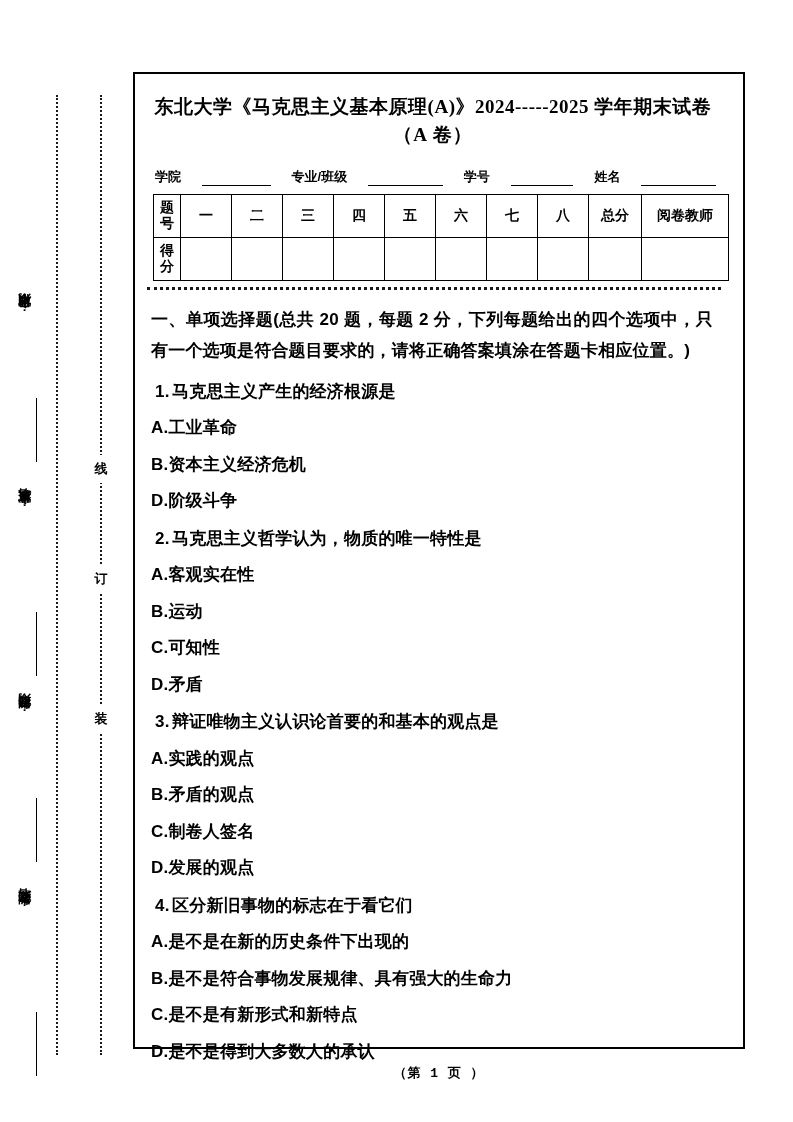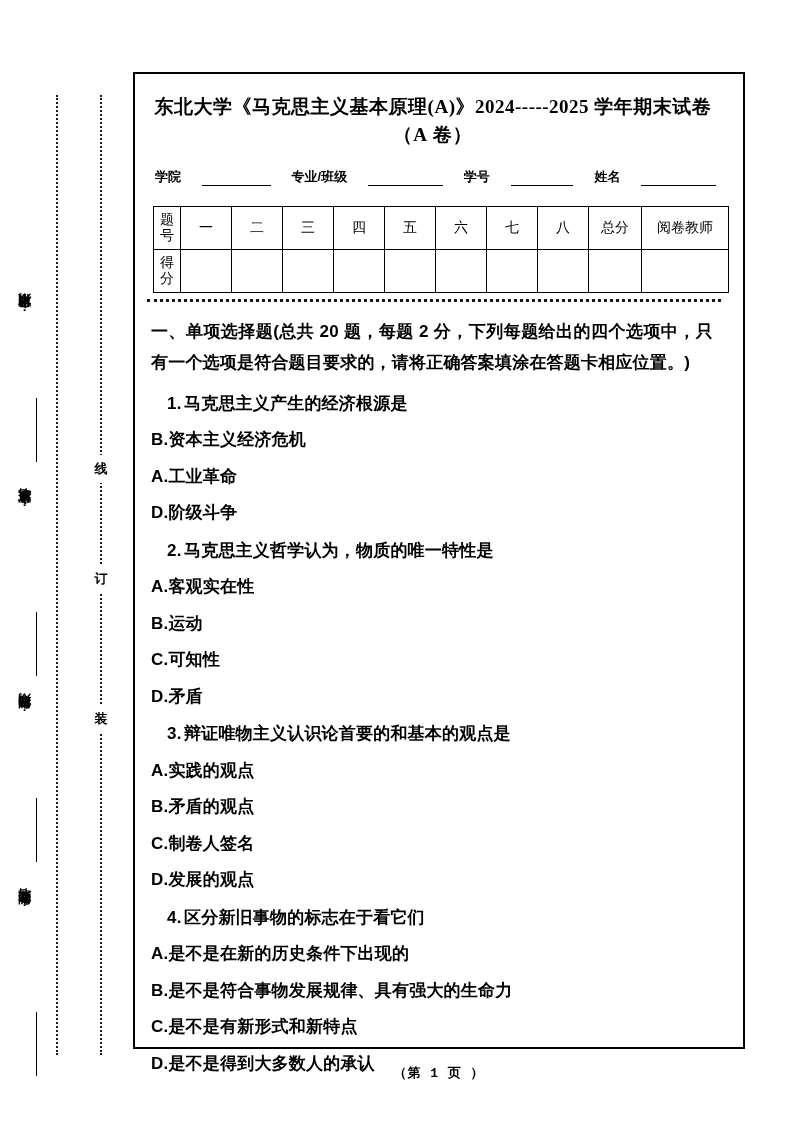--- a/index.html
+++ b/index.html
@@ -120,24 +120,25 @@
     height: 14px;
     margin: 0 1px;
   }
   .info-line .blank.w1 { flex-grow: 1.15; }
   .info-line .blank.w2 { flex-grow: 1.25; }
   .info-line .blank.w3 { flex-grow: 1.05; }
   .info-line .blank.w4 { flex-grow: 1.25; }
 
   
   .score-table {
-    margin: 20px 10px 0 16px;
+    margin: 8px 10px 0 16px;
     border-collapse: collapse;
     width: calc(100% - 28px);
     table-layout: fixed;
+    font-weight: bold;
   }
   .score-table td {
     border: 1px solid #000000;
     text-align: center;
     vertical-align: middle;
     font-size: 14px;
     font-family: "Liberation Serif", "DejaVu Serif", serif;
     padding: 0;
     height: 42px;
   }
@@ -169,21 +170,21 @@
     font-weight: bold;
   }
   .instructions {
     line-height: 1.85;
     text-align: justify;
     margin-bottom: 10px;
     letter-spacing: 0.2px;
   }
   .q-stem {
     line-height: 1.5;
-    margin: 12px 0 0 16px;
+    margin: 12px 0 0 4px;
     letter-spacing: 0.2px;
   }
   .q-stem .qnum {
     display: inline-block;
     min-width: 17px;
   }
   .opt {
     line-height: 1.5;
     margin: 11px 0 0 0;
     letter-spacing: 0.2px;
@@ -282,24 +283,24 @@
     <div class="dot-sep"></div>
 
     <div class="body">
 
       <div class="instructions">一、单项选择题(总共 20 题，每题 2 分，下列每题给出的四个选项中，只有一个选项是符合题目要求的，请将正确答案填涂在答题卡相应位置。)</div>
 
       <div class="q-stem">
         <span class="qnum">1.</span><span>马克思主义产生的经济根源是</span>
       </div>
       <div class="opt">
+        <span class="olet">A.</span><span>工业革命</span>
+      </div>
+      <div class="opt">
         <span class="olet">B.</span><span>资本主义经济危机</span>
-      </div>
-      <div class="opt">
-        <span class="olet">A.</span><span>工业革命</span>
       </div>
       <div class="opt">
         <span class="olet">D.</span><span>阶级斗争</span>
       </div>
 
       <div class="q-stem">
         <span class="qnum">2.</span><span>马克思主义哲学认为，物质的唯一特性是</span>
       </div>
       <div class="opt">
         <span class="olet">A.</span><span>客观实在性</span>

